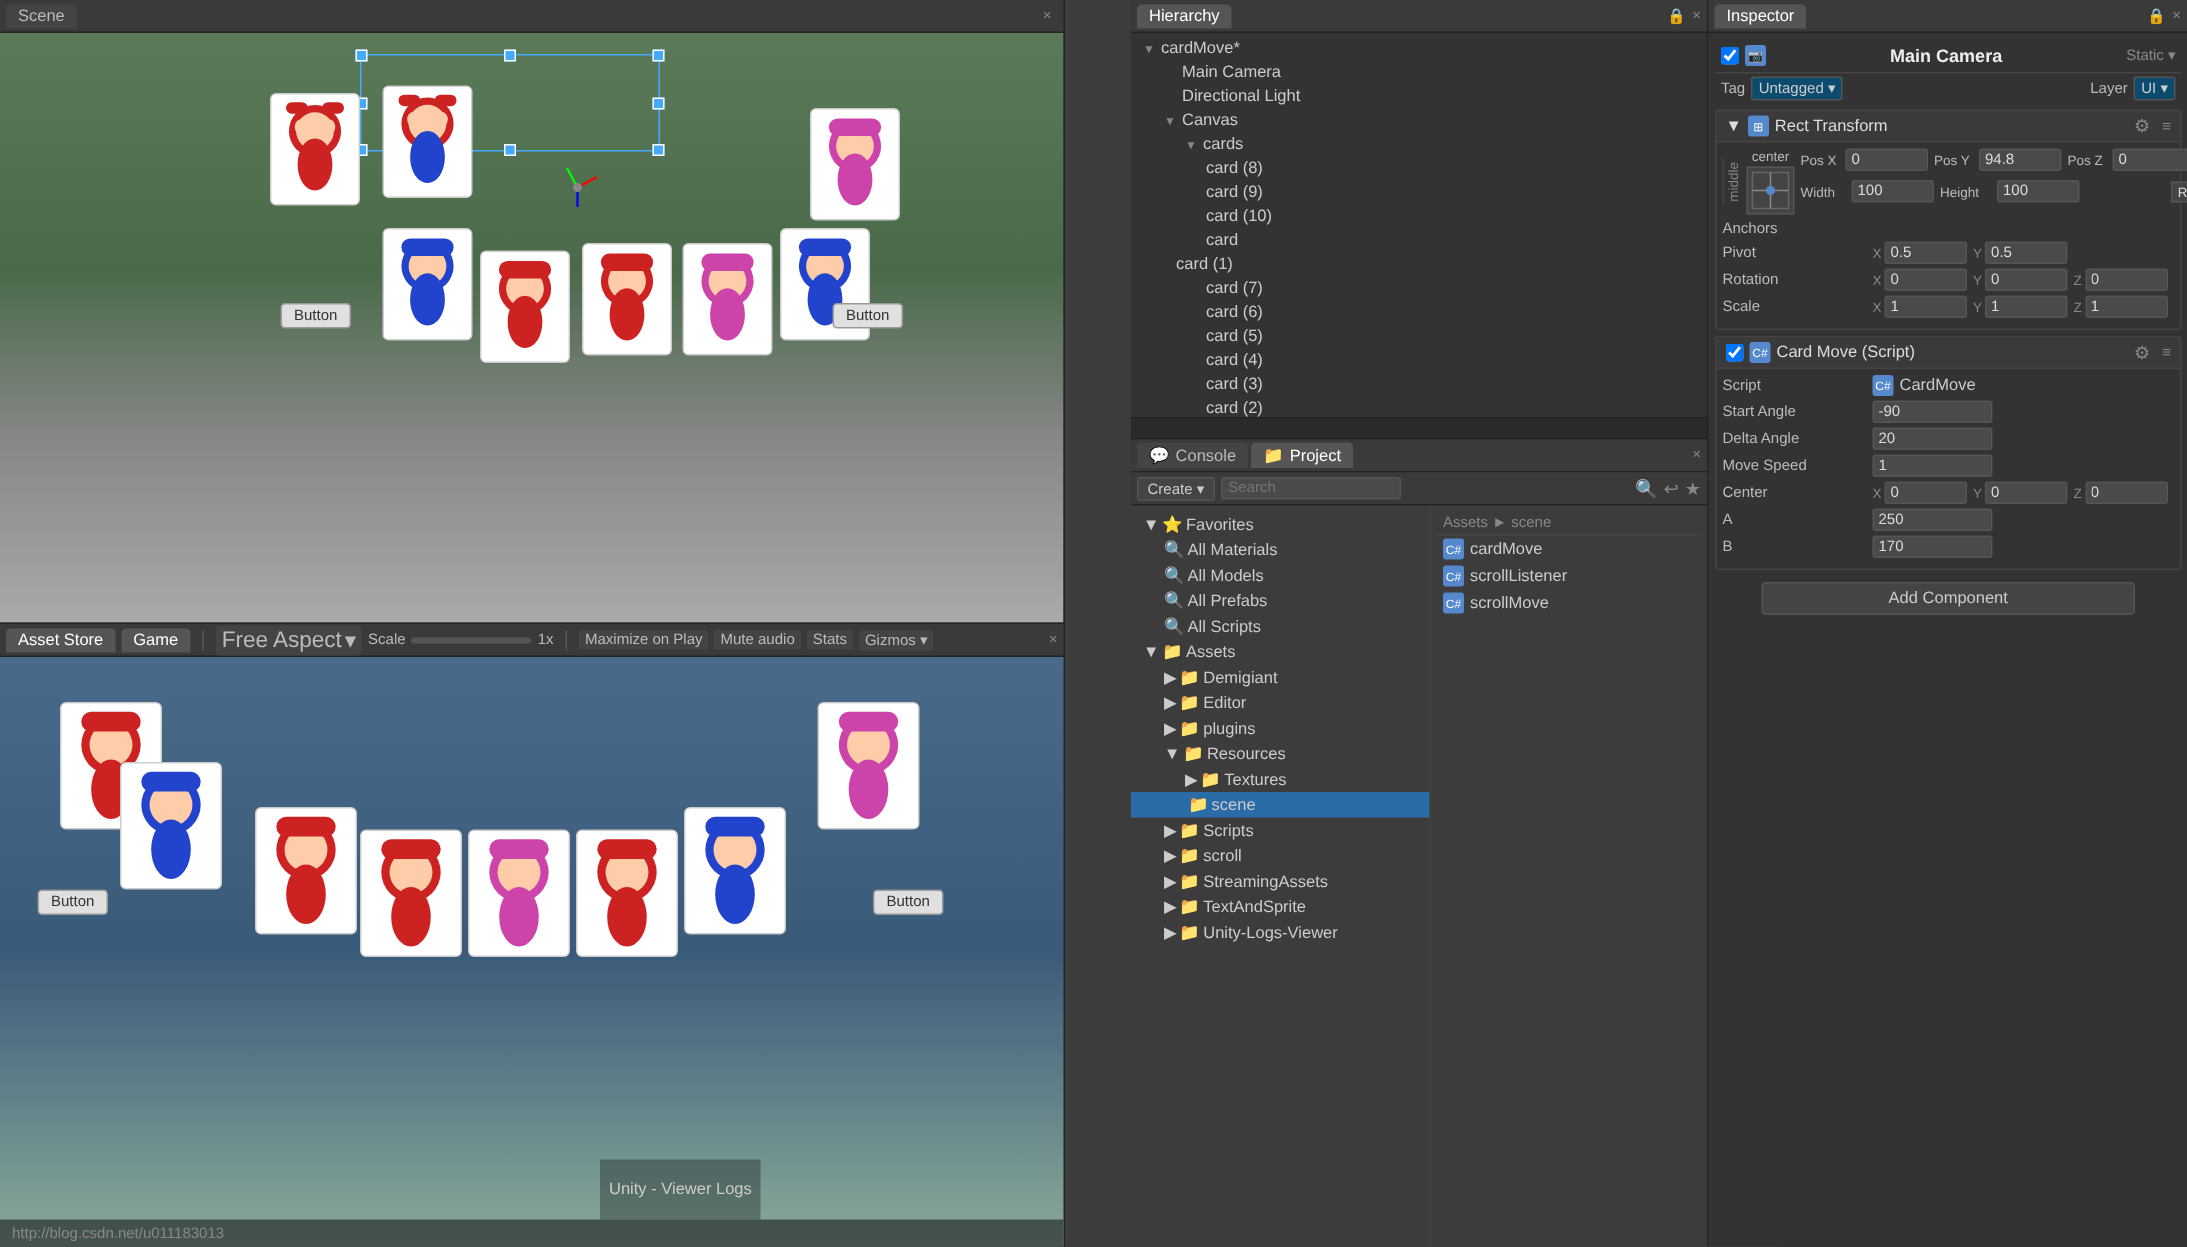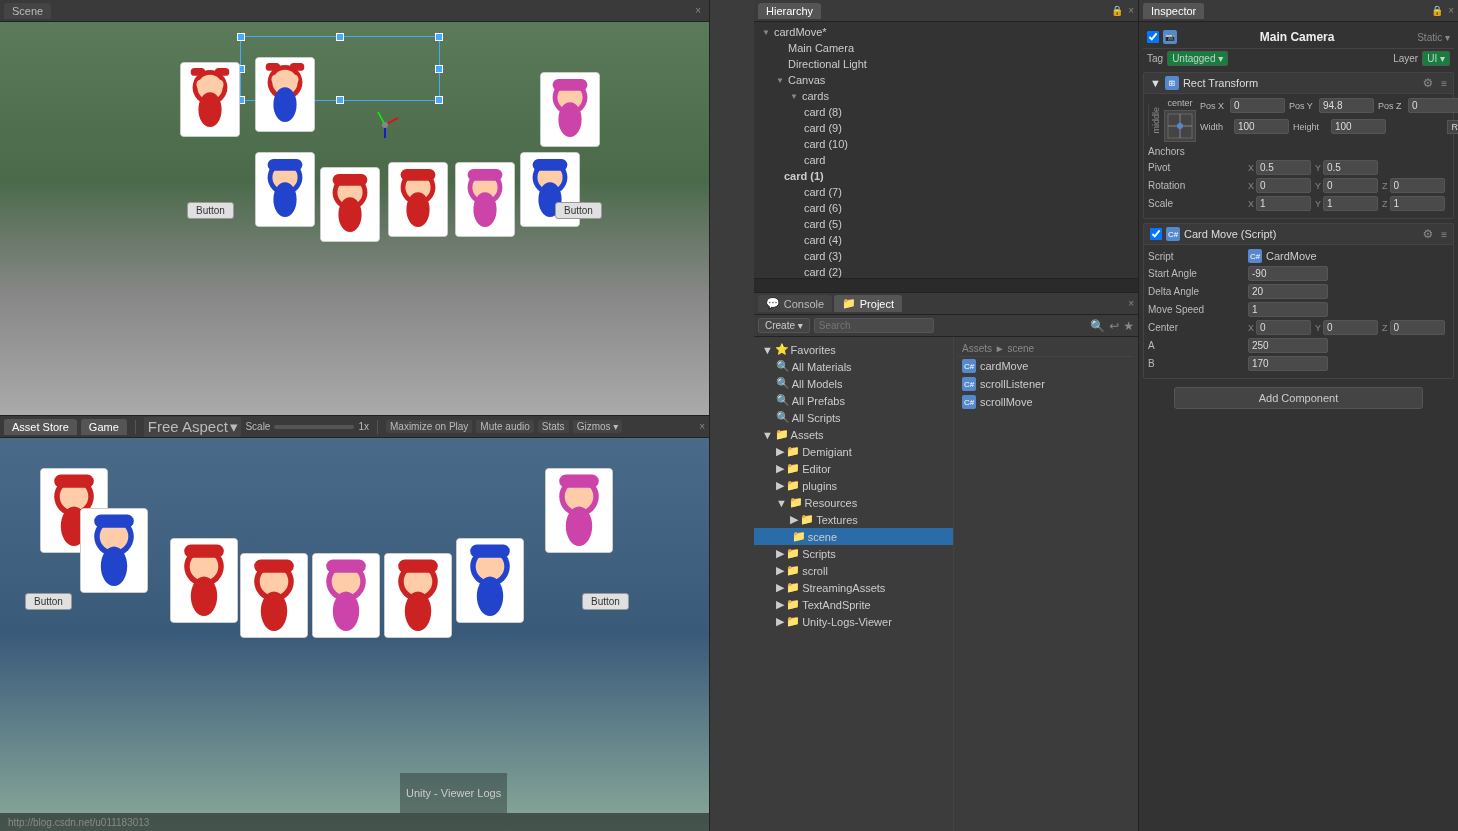--- a/index.html
+++ b/index.html
@@ -230,21 +230,21 @@
     .tag-layer-row {
       display: flex;
       align-items: center;
       padding: 2px 4px;
       gap: 4px;
       font-size: 10px;
       color: #bbb;
     }
 
     .dropdown-field {
-      background: #15803d;
+      background: #0c4a6e;
       border: 1px solid #555;
       color: #ccc;
       font-size: 10px;
       padding: 1px 4px;
       border-radius: 2px;
       cursor: pointer;
     }
 
     .component-section {
       margin-top: 4px;
@@ -802,21 +802,21 @@
           </div>
         <div class="hier-item" style="padding-left:50px;">
             <span>card (9)</span>
           </div>
         <div class="hier-item" style="padding-left:50px;">
             <span>card (10)</span>
           </div>
         <div class="hier-item" style="padding-left:50px;">
             <span>card</span>
           </div>
-        <div class="hier-item" style="padding-left:30px;font-weight:bold;">
+        <div class="hier-item" style="padding-left:30px;">
             <span>card (1)</span>
           </div>
         <div class="hier-item" style="padding-left:50px;">
             <span>card (7)</span>
           </div>
         <div class="hier-item" style="padding-left:50px;">
             <span>card (6)</span>
           </div>
         <div class="hier-item" style="padding-left:50px;">
             <span>card (5)</span>

